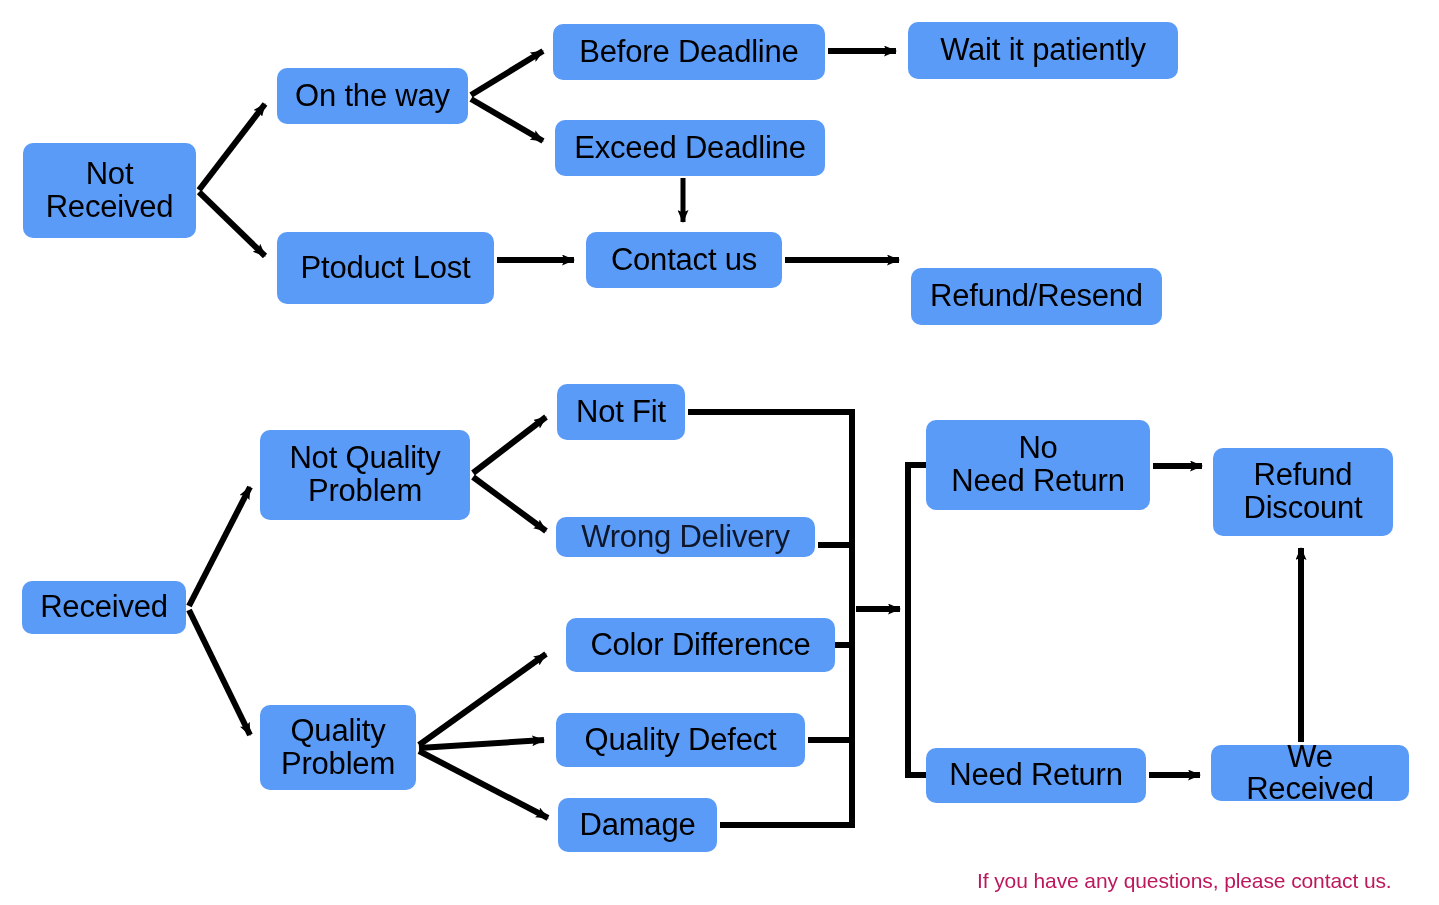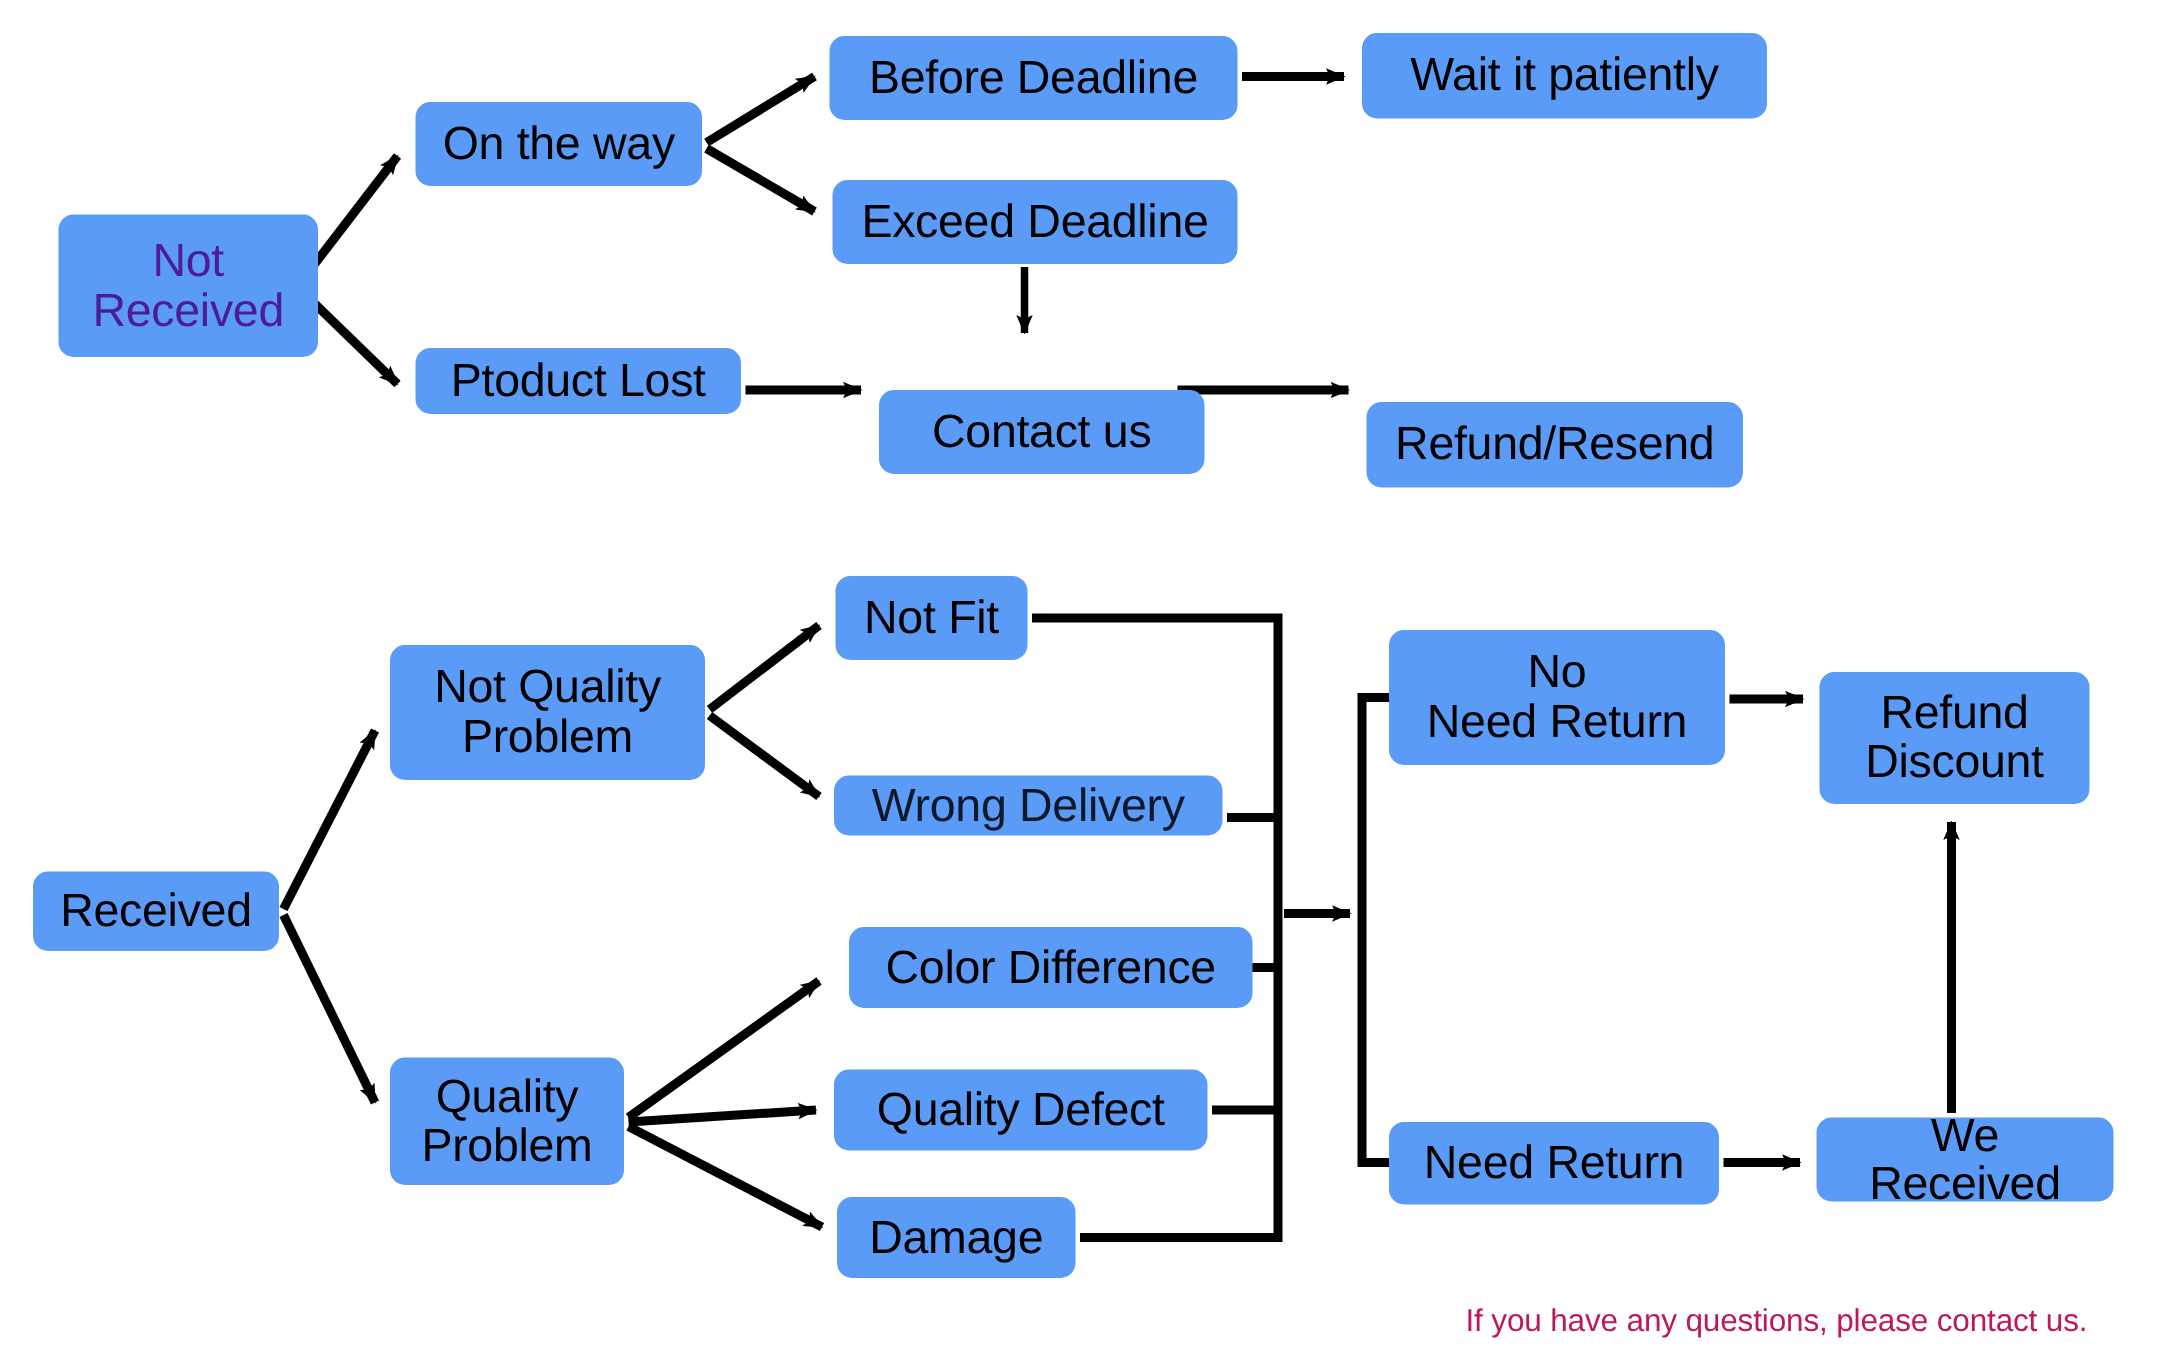--- a/index.html
+++ b/index.html
@@ -110,27 +110,27 @@
 
       <path d="M1153,466 L1202,466" stroke-width="6" marker-end="url(#arrowhead-sm)"></path>
 
       <path d="M1149,775 L1200,775" stroke-width="6" marker-end="url(#arrowhead-sm)"></path>
 
       <path d="M1301,742 L1301,548" stroke-width="6" marker-end="url(#arrowhead-sm)"></path>
     </g>
   </svg>
 
   <div id="node-layer">
-      <div class="node two-line" style="left: 39px; top: 143px; width: 173px; height: 95px; background: rgb(91, 155, 248); color: #4c1d95;">Not
+      <div class="node two-line" style="left: 23px; top: 143px; width: 173px; height: 95px; background: rgb(91, 155, 248); color: #000000;">Not
 Received</div>
       <div class="node" style="left: 277px; top: 68px; width: 191px; height: 56px; background: rgb(91, 155, 248); color: rgb(0, 0, 0);">On the way</div>
-      <div class="node" style="left: 277px; top: 232px; width: 217px; height: 44px; background: rgb(91, 155, 248); color: rgb(0, 0, 0);">Ptoduct Lost</div>
+      <div class="node" style="left: 277px; top: 232px; width: 217px; height: 72px; background: rgb(91, 155, 248); color: rgb(0, 0, 0);">Ptoduct Lost</div>
       <div class="node" style="left: 553px; top: 24px; width: 272px; height: 56px; background: rgb(91, 155, 248); color: rgb(0, 0, 0);">Before Deadline</div>
       <div class="node" style="left: 555px; top: 120px; width: 270px; height: 56px; background: rgb(91, 155, 248); color: rgb(0, 0, 0);">Exceed Deadline</div>
-      <div class="node" style="left: 586px; top: 232px; width: 217px; height: 56px; background: rgb(91, 155, 248); color: rgb(0, 0, 0); margin-top: 28px;">Contact us</div>
+      <div class="node" style="left: 586px; top: 232px; width: 196px; height: 56px; background: rgb(91, 155, 248); color: rgb(0, 0, 0);">Contact us</div>
       <div class="node" style="left: 908px; top: 22px; width: 270px; height: 57px; background: rgb(91, 155, 248); color: rgb(0, 0, 0);">Wait it patiently</div>
       <div class="node" style="left: 911px; top: 231px; width: 251px; height: 57px; background: rgb(91, 155, 248); color: rgb(0, 0, 0); margin-top: 37px;">Refund/Resend</div>
       <div class="node" style="left: 22px; top: 581px; width: 164px; height: 53px; background: rgb(91, 155, 248); color: rgb(0, 0, 0);">Received</div>
       <div class="node two-line" style="left: 260px; top: 430px; width: 210px; height: 90px; background: rgb(91, 155, 248); color: rgb(0, 0, 0);">Not Quality
 Problem</div>
       <div class="node two-line" style="left: 260px; top: 705px; width: 156px; height: 85px; background: rgb(91, 155, 248); color: rgb(0, 0, 0);">Quality
 Problem</div>
       <div class="node" style="left: 557px; top: 384px; width: 128px; height: 56px; background: rgb(91, 155, 248); color: rgb(0, 0, 0);">Not Fit</div>
       <div class="node" style="left: 556px; top: 517px; width: 259px; height: 40px; background: rgb(91, 155, 248); color: #0f172a;">Wrong Delivery</div>
       <div class="node" style="left: 556px; top: 618px; width: 269px; height: 54px; background: rgb(91, 155, 248); color: rgb(0, 0, 0); margin-left: 10px;">Color Difference</div>

